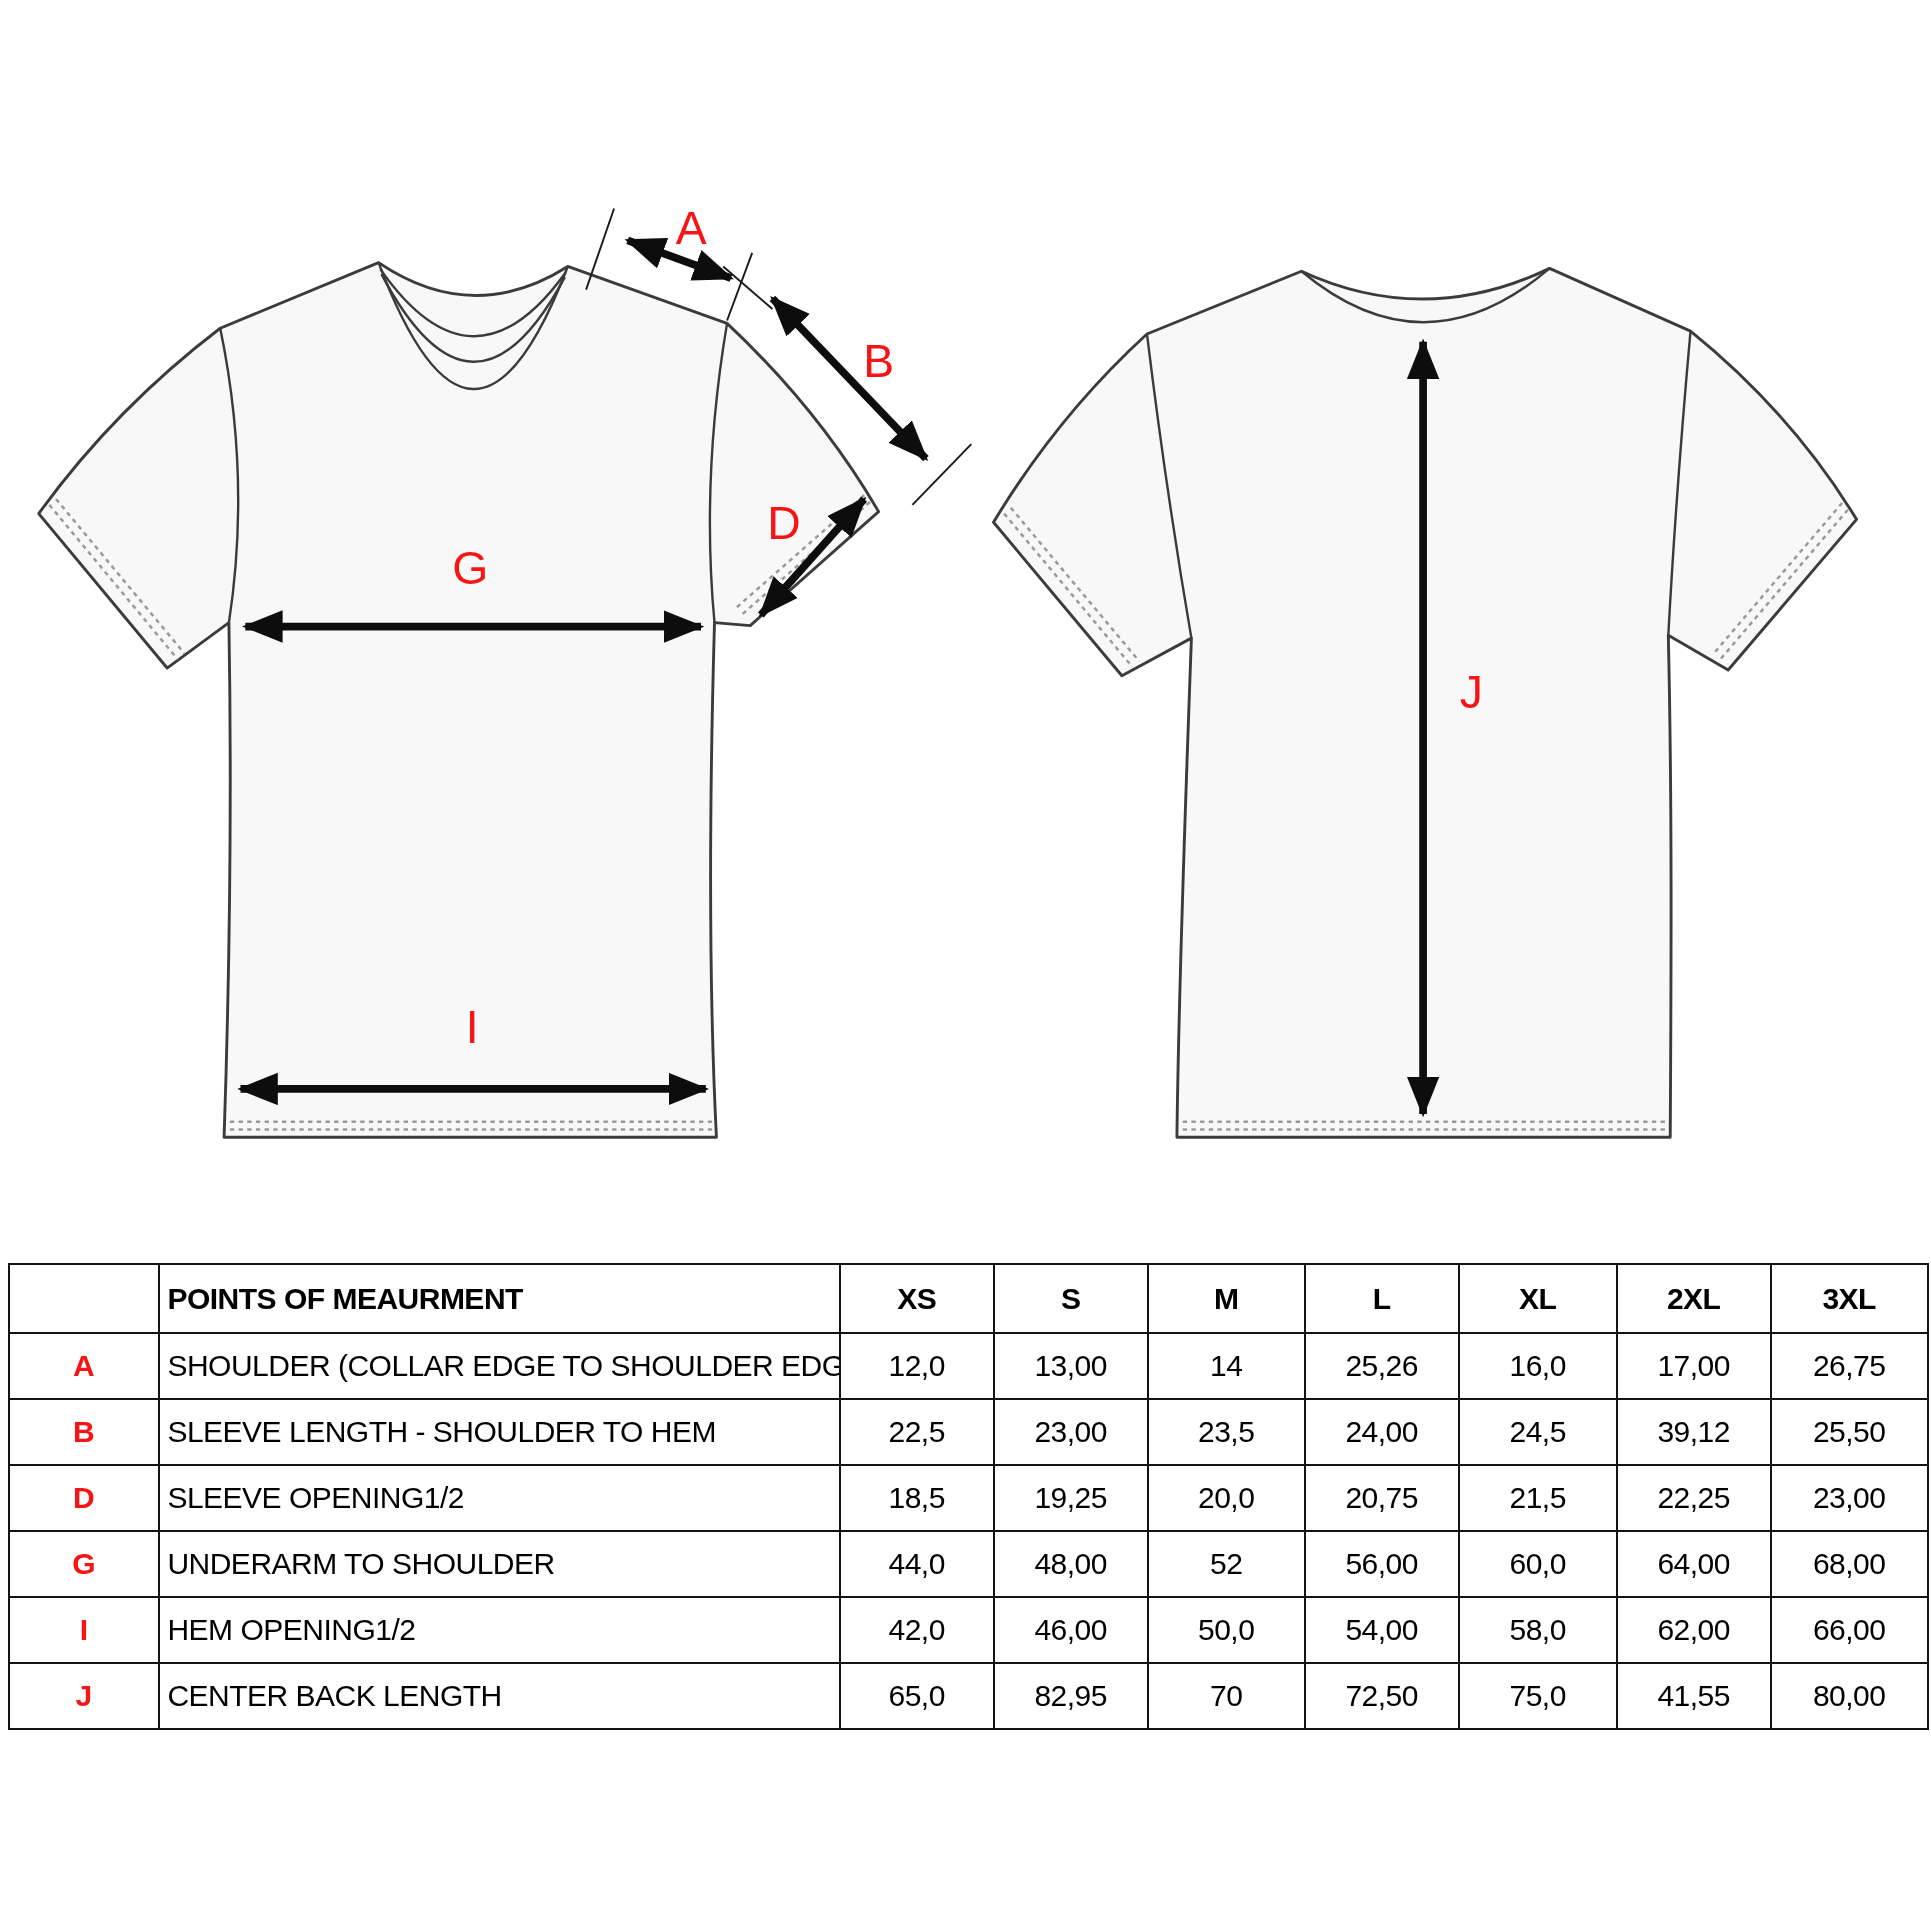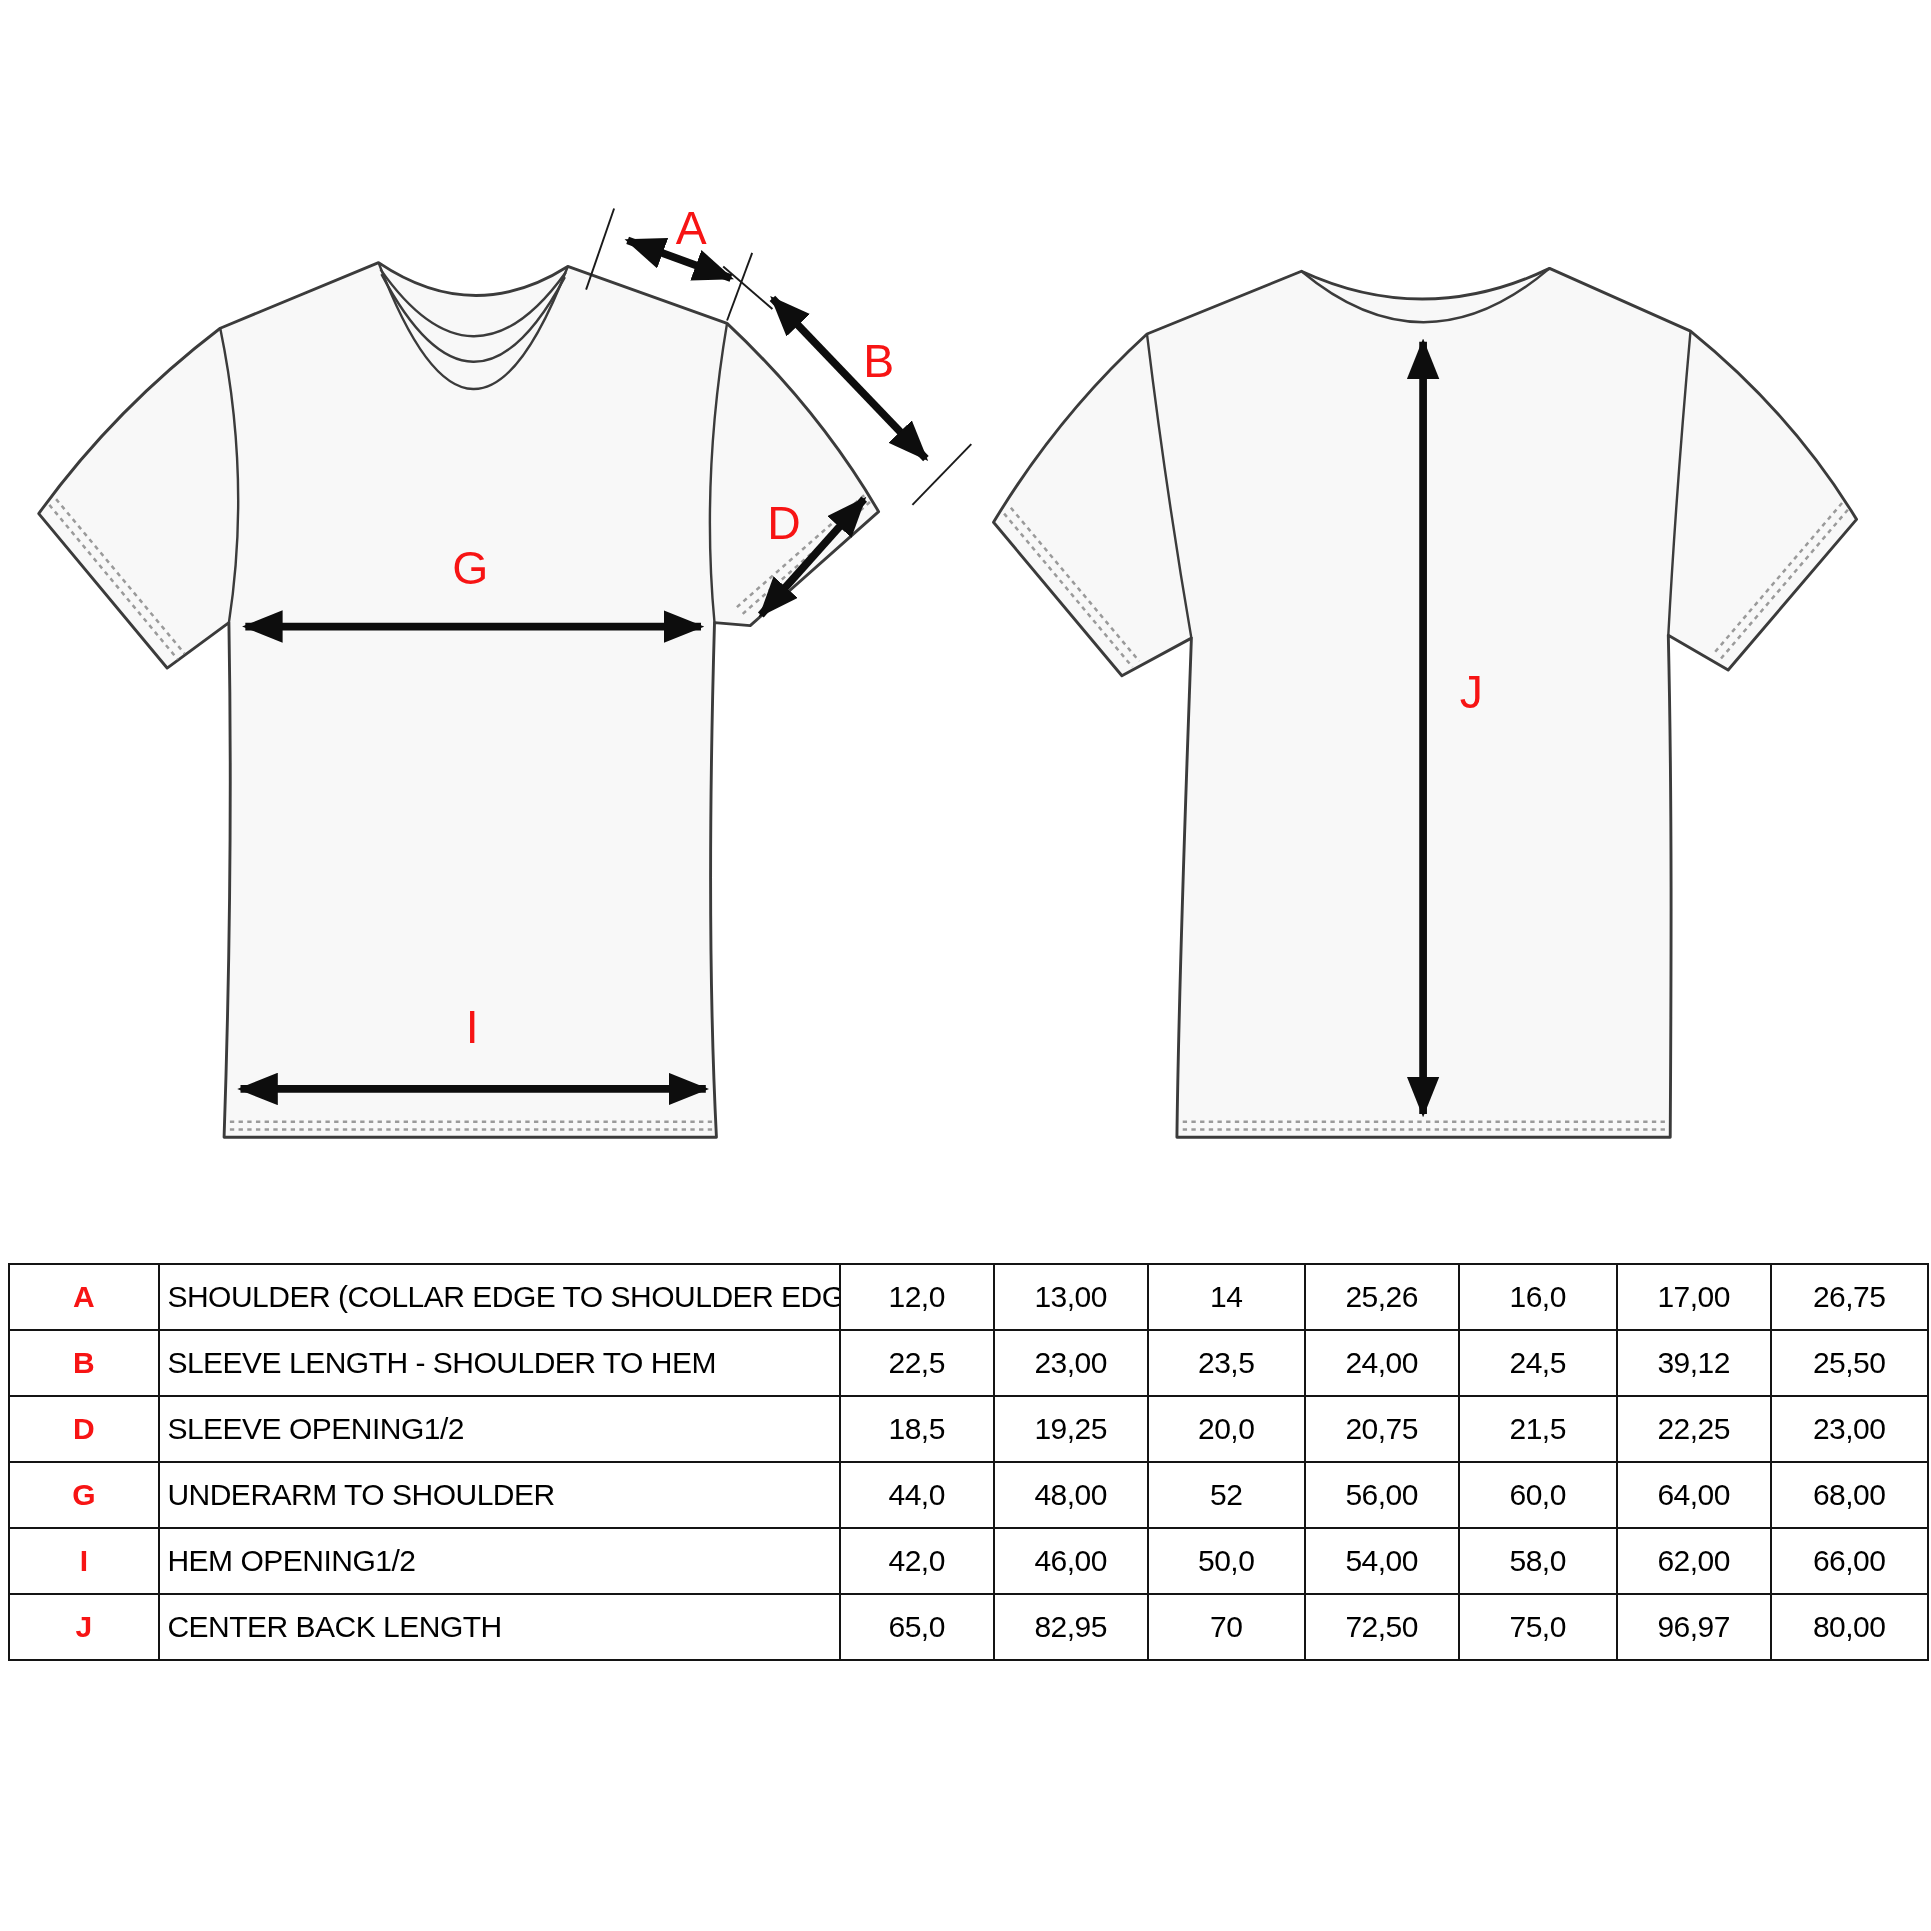--- a/index.html
+++ b/index.html
@@ -124,20 +124,31 @@
       <col style="width:681px">
     <col style="width:154px">
       <col style="width:154px">
       <col style="width:157px">
     <col style="width:154px">
       <col style="width:158px">
       <col style="width:154px">
       <col style="width:157px">
   </colgroup>
   <tbody>
+      <tr class="hdr">
+    <td></td>
+    <td class="lbl">POINTS OF MEAURMENT</td>
+    <td>XS</td>
+    <td>S</td>
+    <td>M</td>
+    <td>L</td>
+    <td>XL</td>
+    <td>2XL</td>
+    <td>3XL</td>
+  </tr>
   <tr>
     <td class="letter">A</td>
     <td class="lbl">SHOULDER (COLLAR EDGE TO SHOULDER EDGE)</td>
     <td>12,0</td>
     <td>13,00</td>
     <td>14</td>
     <td>25,26</td>
     <td>16,0</td>
     <td>17,00</td>
     <td>26,75</td>
@@ -187,18 +198,18 @@
     <td>66,00</td>
   </tr>
   <tr>
     <td class="letter">J</td>
     <td class="lbl">CENTER BACK LENGTH</td>
     <td>65,0</td>
     <td>82,95</td>
     <td>70</td>
     <td>72,50</td>
     <td>75,0</td>
-    <td>96,97</td>
+    <td>41,55</td>
     <td>80,00</td>
   </tr>
 </tbody>
   </table>
 
 
 </body></html>

